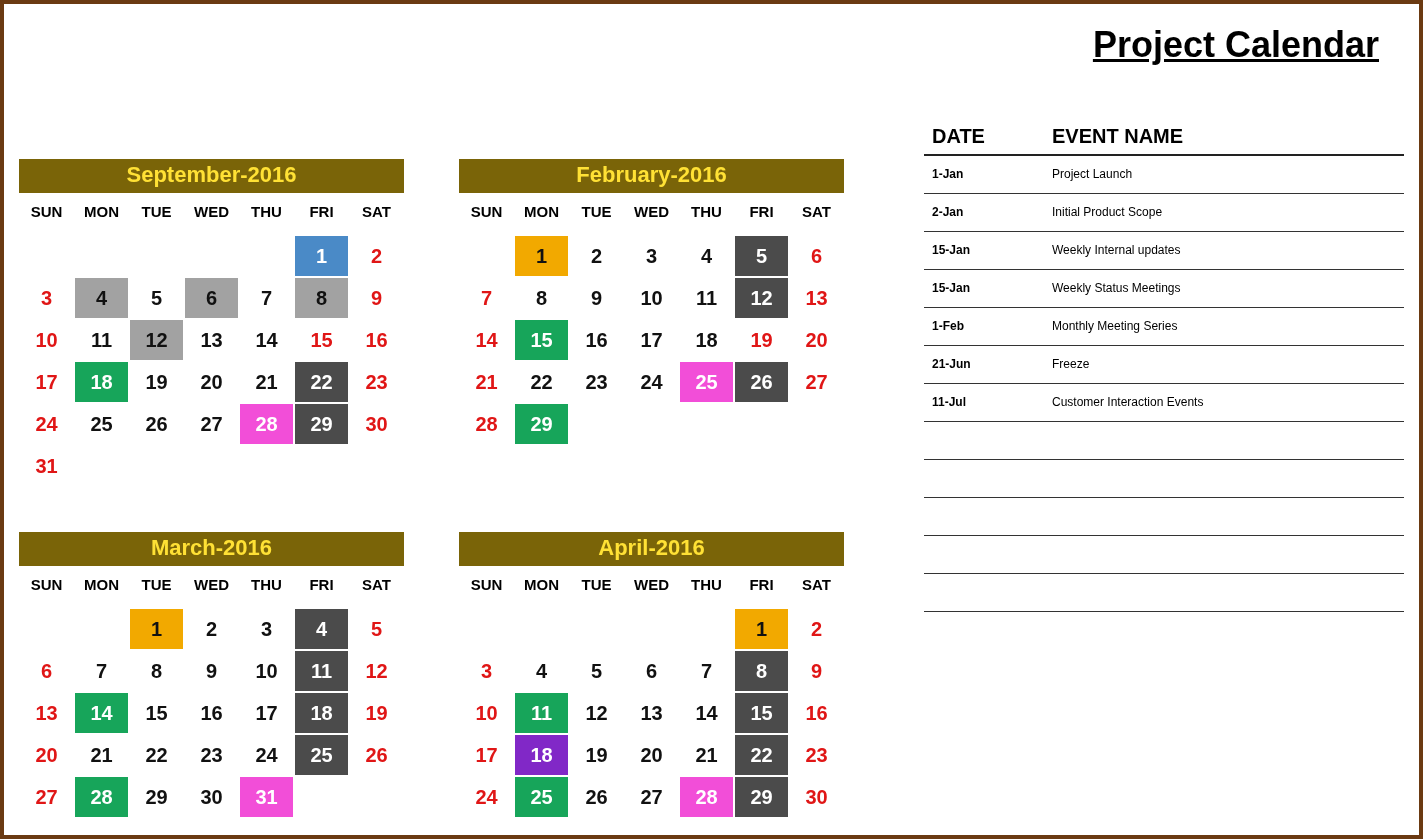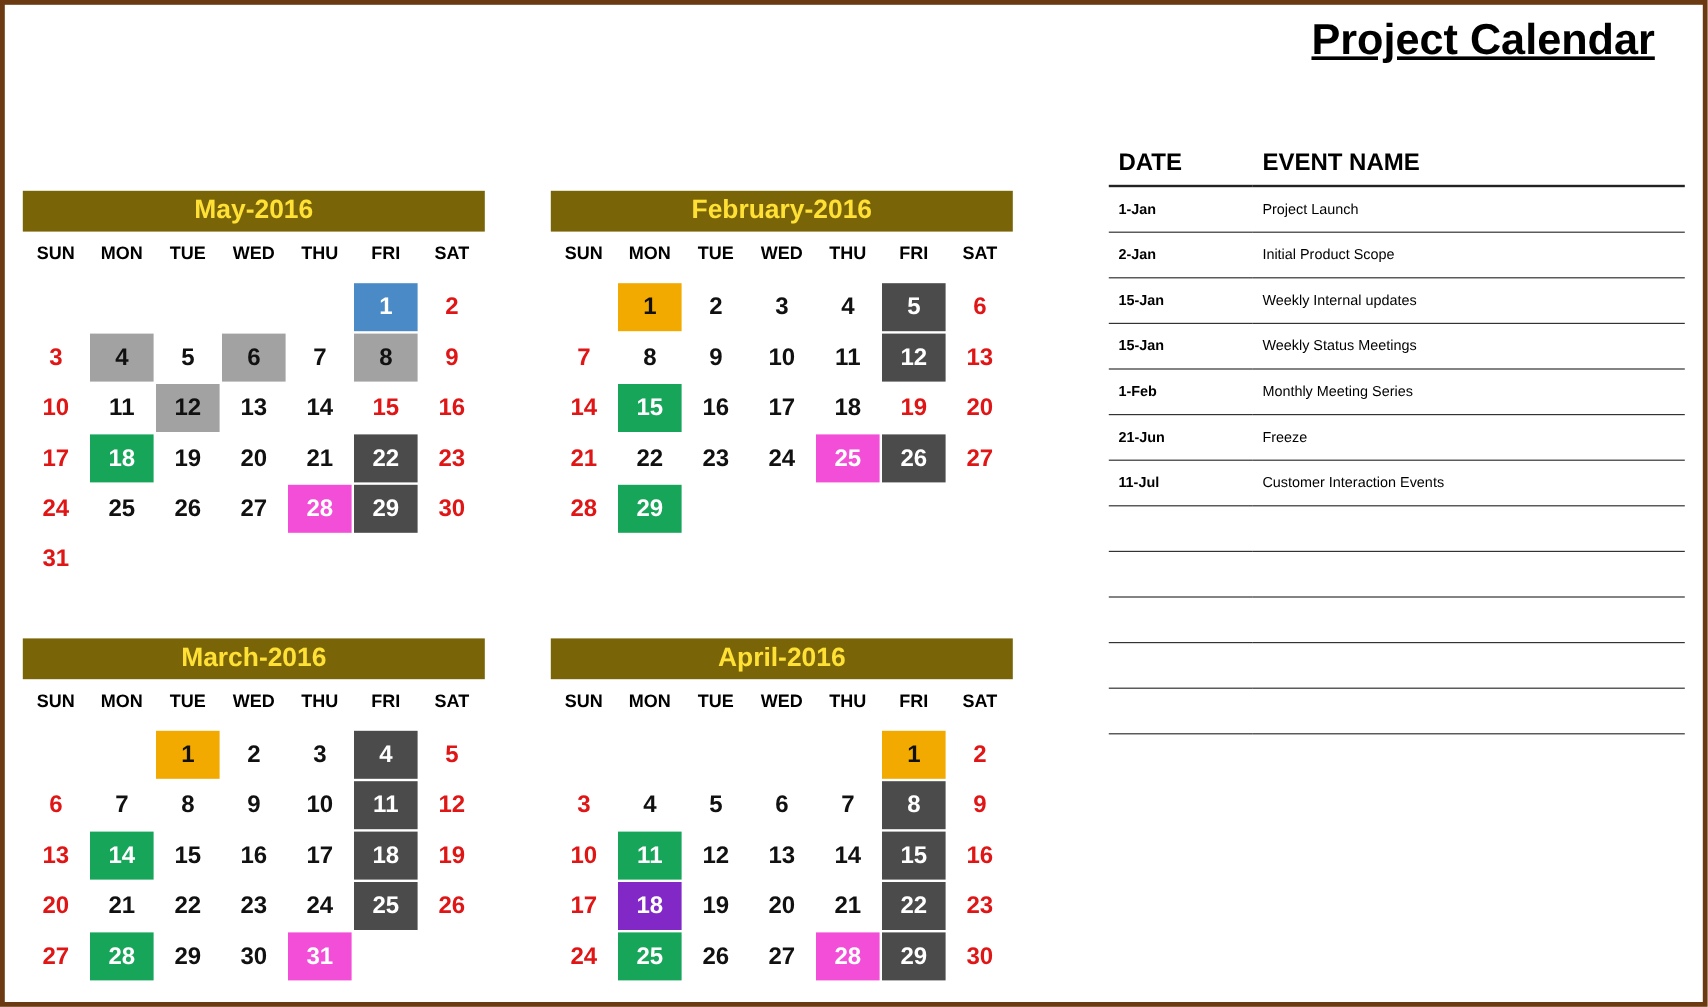--- a/index.html
+++ b/index.html
@@ -12,21 +12,21 @@
   .frame {
     width: 1423px;
     height: 839px;
     border: 4px solid #6b3a12;
     background: #fff;
     position: relative;
     padding: 15px 25px;
   }
   .title {
     position: absolute;
-    top: 8px;
+    top: 20px;
     right: 40px;
     font-size: 36px;
     font-weight: bold;
     text-decoration: underline;
     font-family: "Century Gothic", "Candara", Arial, sans-serif;
   }
   .calendars {
     position: absolute;
     top: 155px;
     left: 15px;
@@ -103,21 +103,21 @@
 </style>
 </head>
 <body>
 
 <div class="frame">
 
   <div class="title">Project Calendar</div>
 
   <div class="calendars" id="calendars">
       <div class="month">
-        <div class="month-header">May-2016</div>
+        <div class="month-header">September-2016</div>
         <div class="month-grid">
           <div class="dow">SUN</div>
           <div class="dow">MON</div>
           <div class="dow">TUE</div>
           <div class="dow">WED</div>
           <div class="dow">THU</div>
           <div class="dow">FRI</div>
           <div class="dow">SAT</div>
           <div class="cell empty"></div>
           <div class="cell empty"></div>

